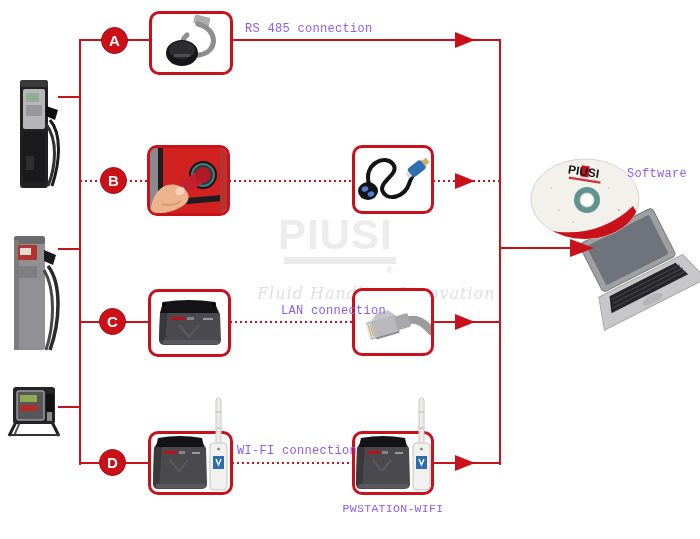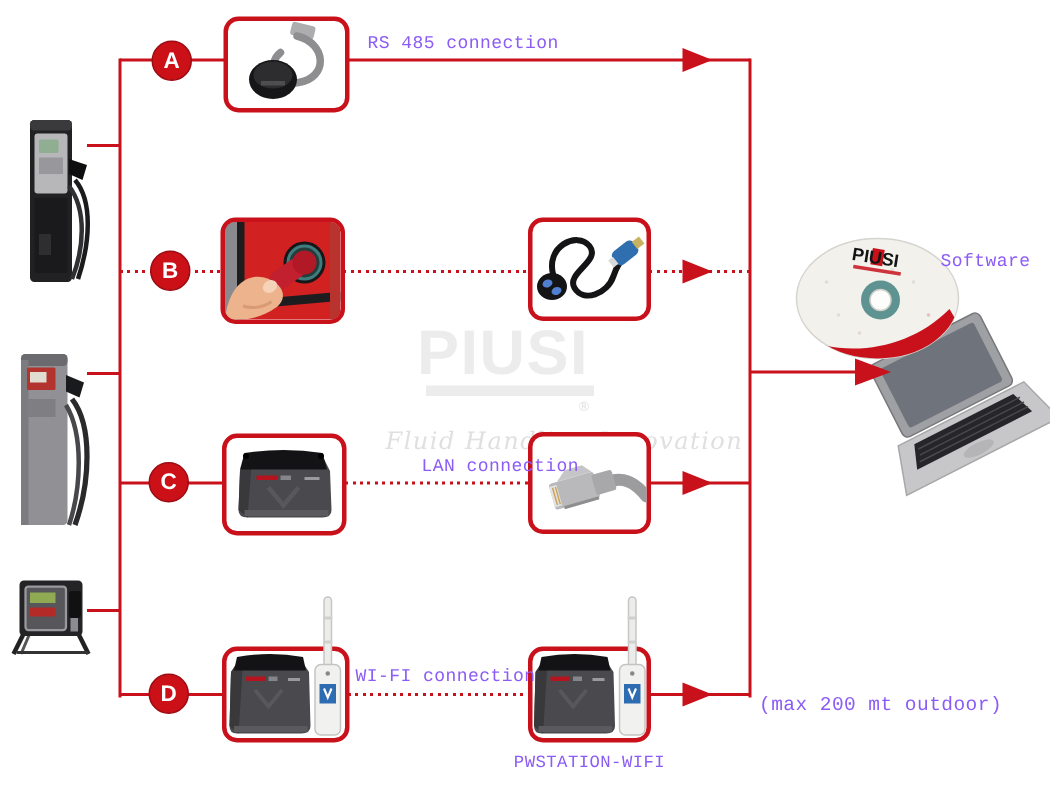--- a/index.html
+++ b/index.html
@@ -68,21 +68,20 @@
 
   <div class="node" style="left:101px;top:27px;">A</div>
   <div class="node" style="left:100px;top:167px;">B</div>
   <div class="node" style="left:99px;top:308px;">C</div>
   <div class="node" style="left:99px;top:449px;">D</div>
 
   <div class="lbl" style="left:245px;top:22px;">RS 485 connection</div>
   <div class="lbl" style="left:253px;top:304px;margin-left:28px;">LAN connection</div>
   <div class="lbl" style="left:237px;top:444px;">WI-FI connection</div>
   <div class="lbl" style="left:627px;top:167px;">Software</div>
-  <div class="lbl" style="left:506px;top:462px;font-size:13px;">(max 200 mt outdoor)</div>
   <div class="lbl center" style="left:332px;top:502px;width:122px;font-size:11.5px;">PWSTATION-WIFI</div>
 
   <svg class="art" style="left:14px;top:74px;" width="48" height="120" viewBox="0 0 48 120">
     <rect x="6" y="6" width="28" height="108" rx="3" fill="#212123"></rect>
     <rect x="6" y="6" width="28" height="7" rx="3" fill="#3a3a3c"></rect>
     <rect x="9" y="15" width="22" height="40" rx="2" fill="#b7b7ba"></rect>
     <rect x="12" y="19" width="13" height="9" rx="1" fill="#8fae92"></rect>
     <rect x="12" y="31" width="16" height="11" fill="#98989c"></rect>
     <rect x="9" y="58" width="22" height="50" fill="#1a1a1c"></rect>
     <rect x="12" y="82" width="8" height="14" fill="#2e2e30"></rect>

